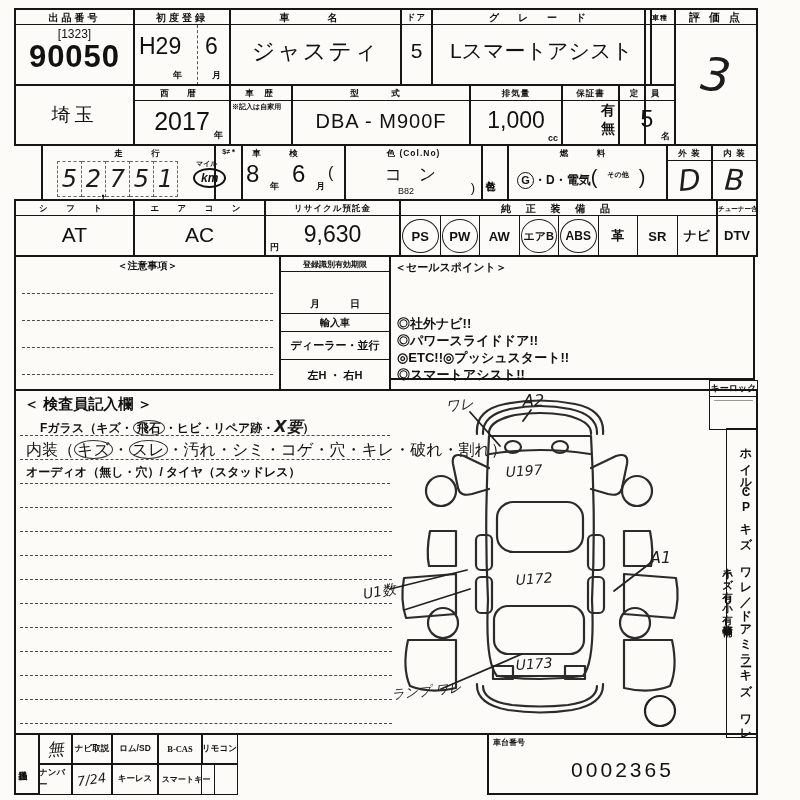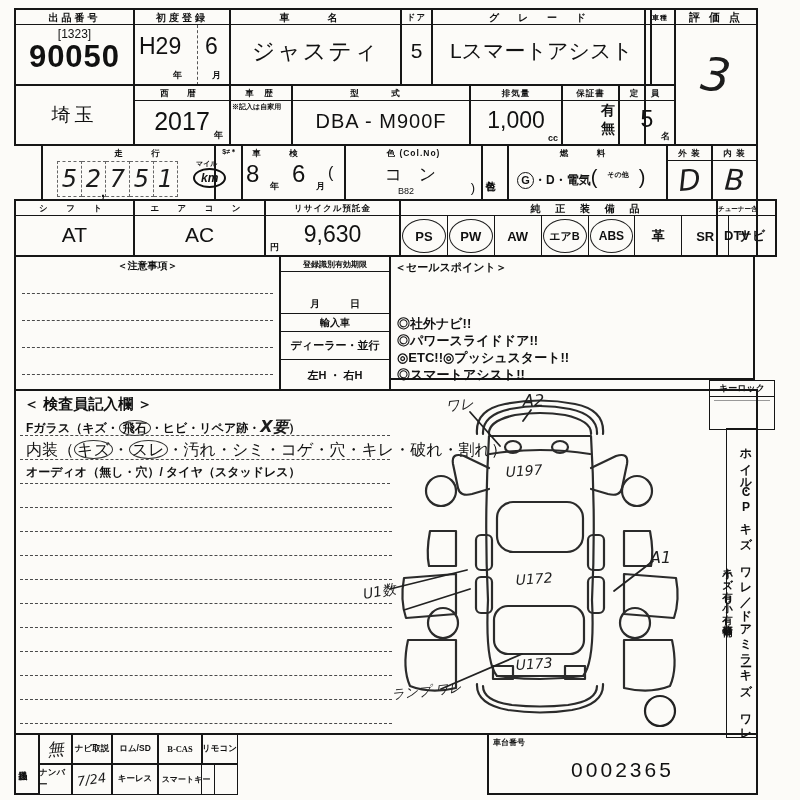--- a/index.html
+++ b/index.html
@@ -164,21 +164,21 @@
     <div class="hdr sm" style="letter-spacing:8px;">エ ア コ ン</div>
     <div class="ctr" style="height:38px;font-size:21px;">AC</div>
   </div>
 
   <div class="box" style="left:264px;top:199px;width:137px;height:58px;">
     <div class="hdr sm">リサイクル預託金</div>
     <div class="ctr" style="height:36px;font-size:23px;">9,630</div>
     <span class="unit" style="position:absolute;left:4px;bottom:1px;">円</span>
   </div>
 
-  <div class="box" style="left:399px;top:199px;width:378px;height:58px;">
+  <div class="box" style="left:399px;top:199px;width:319px;height:58px;">
     <div class="hdr" style="letter-spacing:6px;">純 正 装 備 品</div>
     <div id="equip-cells" style="display:flex;height:40px;">
       <span class="ctr circled" style="flex:1;font-size:13px;font-weight:bold;">PS</span>
       <span class="ctr circled" style="flex:1;font-size:13px;font-weight:bold;border-left:1.5px solid #161616;">PW</span>
       <span class="ctr" style="flex:1;font-size:13px;font-weight:bold;border-left:1.5px solid #161616;">AW</span>
       <span class="ctr circled" style="flex:1;font-size:11px;font-weight:bold;border-left:1.5px solid #161616;">エアB</span>
       <span class="ctr circled" style="flex:1;font-size:12px;font-weight:bold;border-left:1.5px solid #161616;">ABS</span>
       <span class="ctr" style="flex:1;font-size:13px;font-weight:bold;border-left:1.5px solid #161616;">革</span>
       <span class="ctr" style="flex:1;font-size:13px;font-weight:bold;border-left:1.5px solid #161616;">SR</span>
       <span class="ctr" style="flex:1;font-size:13px;font-weight:bold;border-left:1.5px solid #161616;">ナビ</span>
@@ -209,33 +209,33 @@
   <div class="box" style="left:389px;top:255px;width:366px;height:125px;">
     <div style="font-size:11px;font-weight:bold;padding:3px 0 0 4px;">＜セールスポイント＞</div>
     <div style="position:absolute;left:6px;top:58px;font-size:13px;font-weight:bold;line-height:17px;">
       <div>◎社外ナビ!!</div>
       <div>◎パワースライドドア!!</div>
       <div>◎ETC!!◎プッシュスタート!!</div>
       <div>◎スマートアシスト!!</div>
     </div>
   </div>
 
-  <div class="box thin" style="left:709px;top:380px;width:66px;height:50px;">
+  <div class="box thin" style="left:709px;top:380px;width:49px;height:50px;">
     <div style="font-size:9px;font-weight:bold;text-align:center;border-bottom:1.2px solid #161616;padding:1px 0;">キーロック</div>
     <div style="height:2px;margin:3px 4px;border-top:1px solid #999;"></div>
   </div>
 
   <div class="box thin" style="left:726px;top:428px;width:32px;height:310px;"></div>
   <div class="vtx" style="position:absolute;left:737px;top:440px;height:295px;font-size:12px;font-weight:bold;letter-spacing:1px;">ホイル・CPキズ ワレ／ドアミラーキズ ワレ</div>
   <div class="vtx" style="position:absolute;left:721px;top:560px;height:178px;font-size:10.5px;font-weight:bold;">小キズ有　小U有　補修有</div>
 
   <div class="box" style="left:14px;top:389px;width:744px;height:346px;">
     <div style="position:absolute;left:8px;top:4px;font-size:15px;font-weight:bold;">＜ 検査員記入欄 ＞</div>
 
-    <div style="position:absolute;left:10px;top:26px;font-size:12px;font-weight:bold;white-space:nowrap;text-align:right;">
+    <div style="position:absolute;left:24px;top:26px;font-size:12px;font-weight:bold;white-space:nowrap;text-align:right;">
       <span>Fガラス（キズ・</span><span style="border:1.5px solid #333;border-radius:50%;padding:0 3px;">飛石</span><span>・ヒビ・リペア跡・</span><span class="hand" style="font-size:16px;font-weight:bold;">X要</span><span>）</span>
     </div>
     <div class="dash" style="left:4px;width:370px;top:44px;"></div>
 
     <div style="position:absolute;left:10px;top:49px;font-size:16px;font-weight:normal;white-space:nowrap;">
       <span>内装（</span><span style="border:1.5px solid #333;border-radius:50%;padding:0 2px;">キズ</span><span>・</span><span style="border:1.5px solid #333;border-radius:50%;padding:0 2px;">スレ</span><span>・汚れ・シミ・コゲ・穴・キレ・破れ・割れ）</span>
     </div>
     <div class="dash" style="left:4px;width:370px;top:68px;"></div>
 
     <div style="position:absolute;left:10px;top:73px;font-size:12px;font-weight:bold;white-space:nowrap;">オーディオ（無し・穴）/ タイヤ（スタッドレス）</div>

